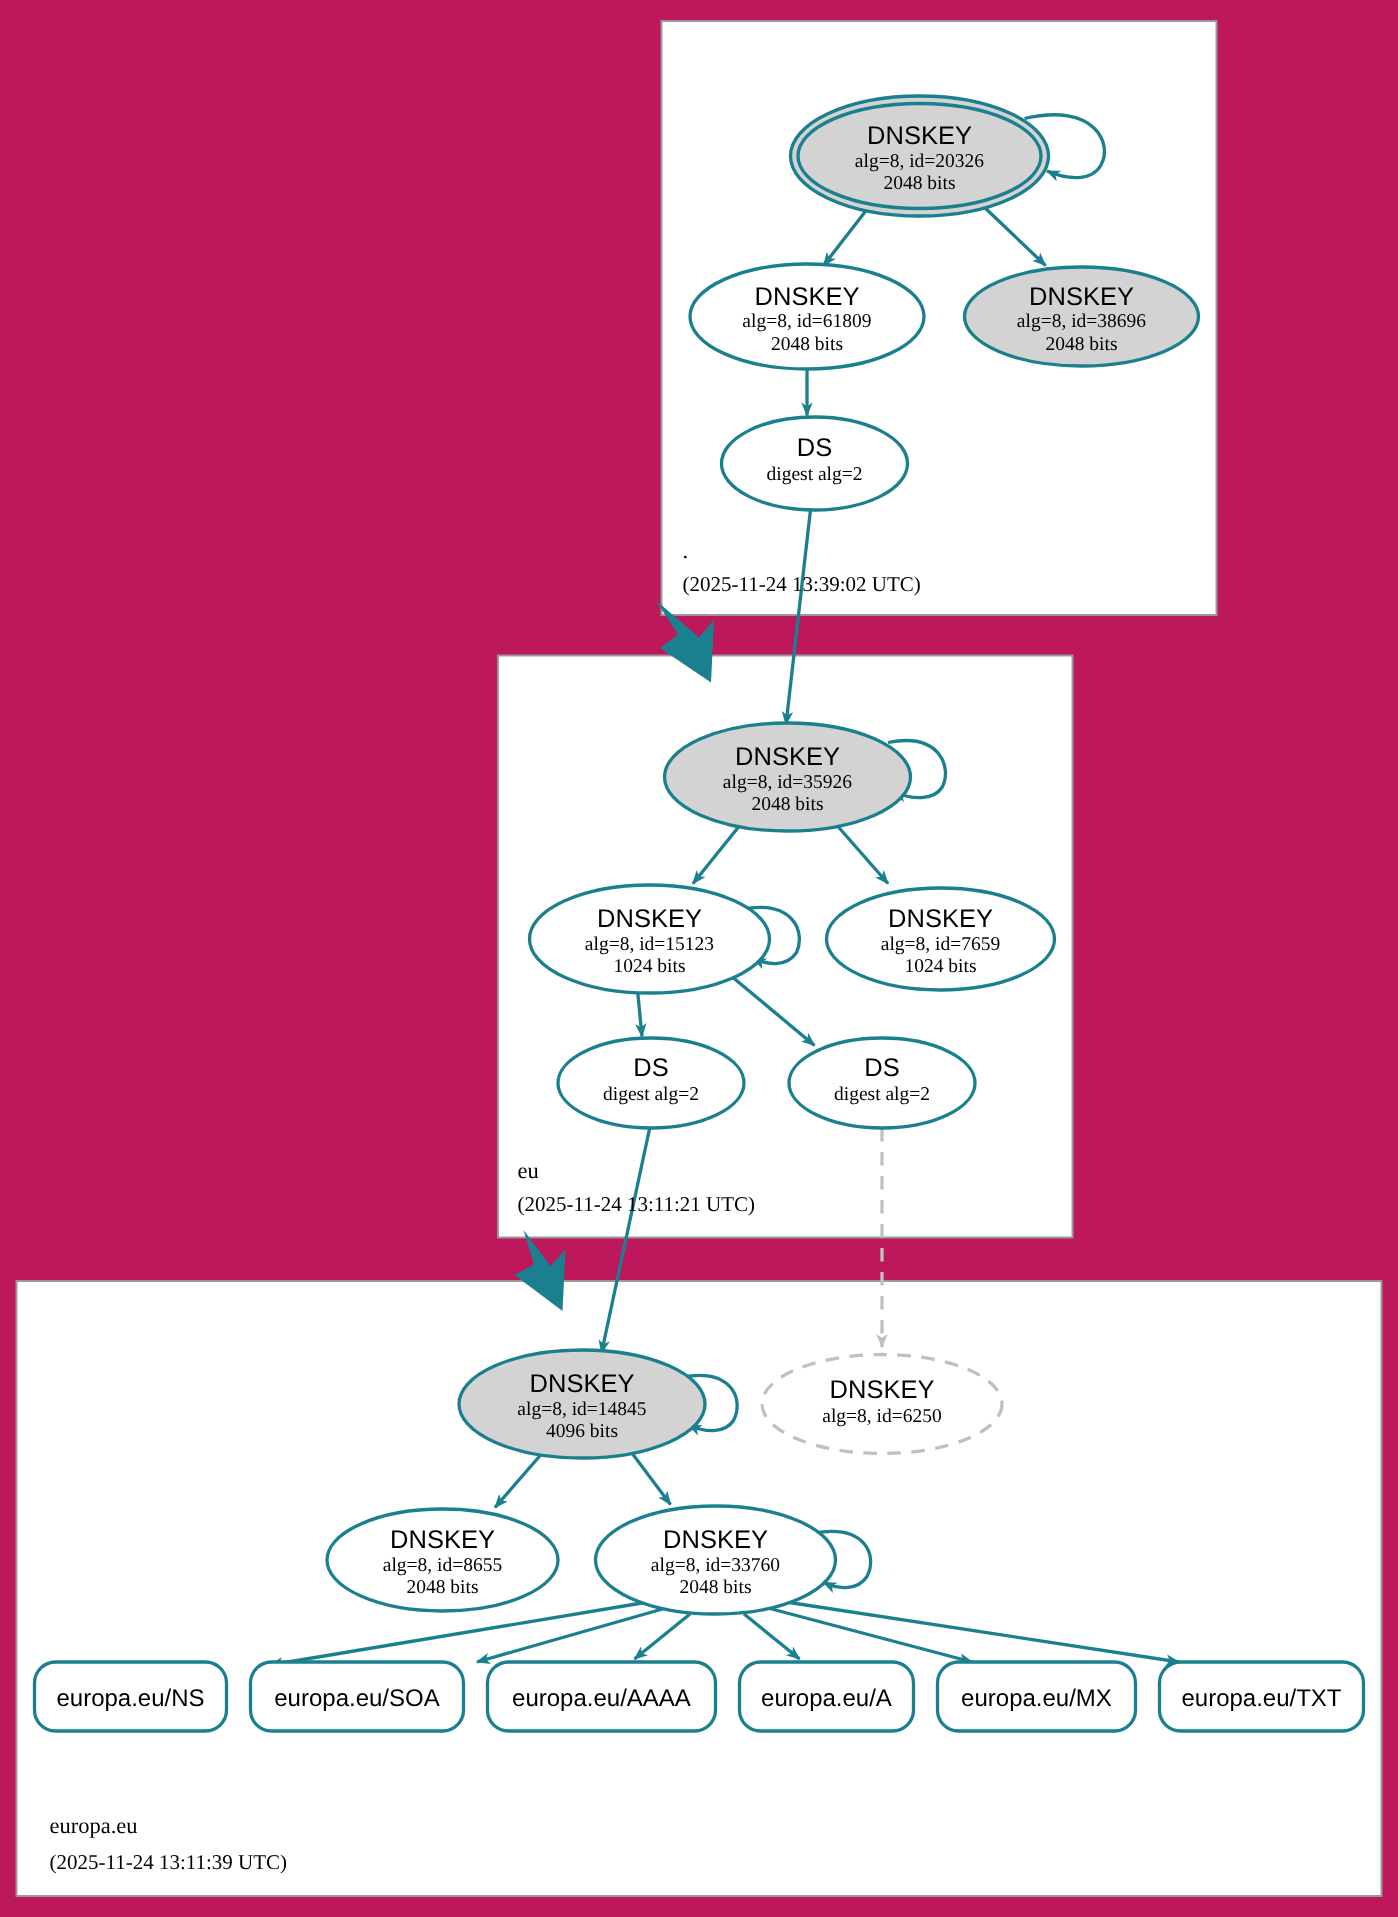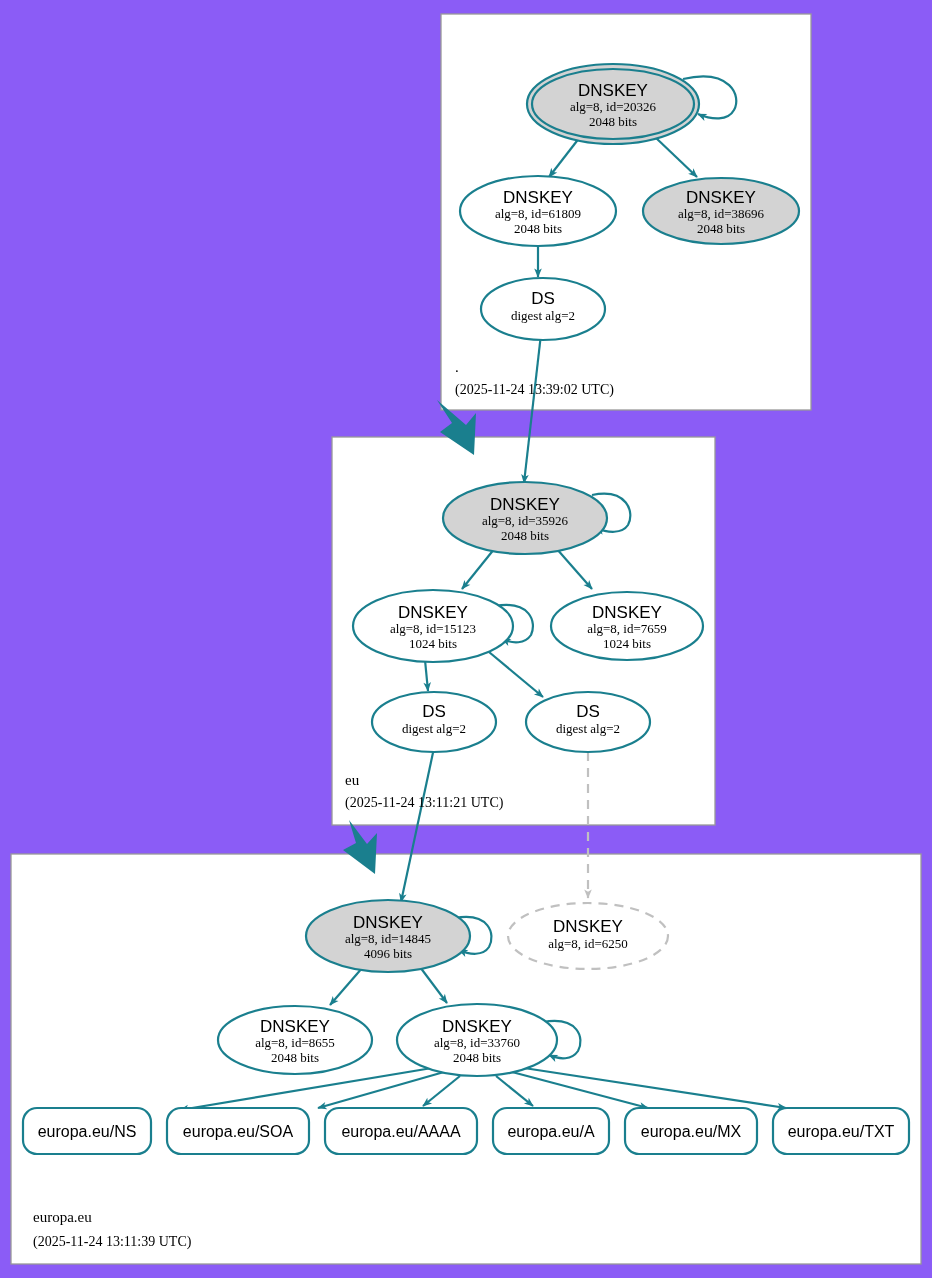--- a/index.html
+++ b/index.html
@@ -4,21 +4,21 @@
 <style>
   html, body {
     margin: 0;
     padding: 0;
     background: #ffffff;
   }
   #canvas {
     position: relative;
     width: 932px;
     height: 1278px;
-    background: #8b5cf6;
+    background: #be185d;
     overflow: hidden;
     font-family: "Liberation Sans", sans-serif;
     text-align: right;
   }
   #graph {
     position: absolute;
     left: 0;
     top: 0;
     width: 932px;
     height: 1278px;

